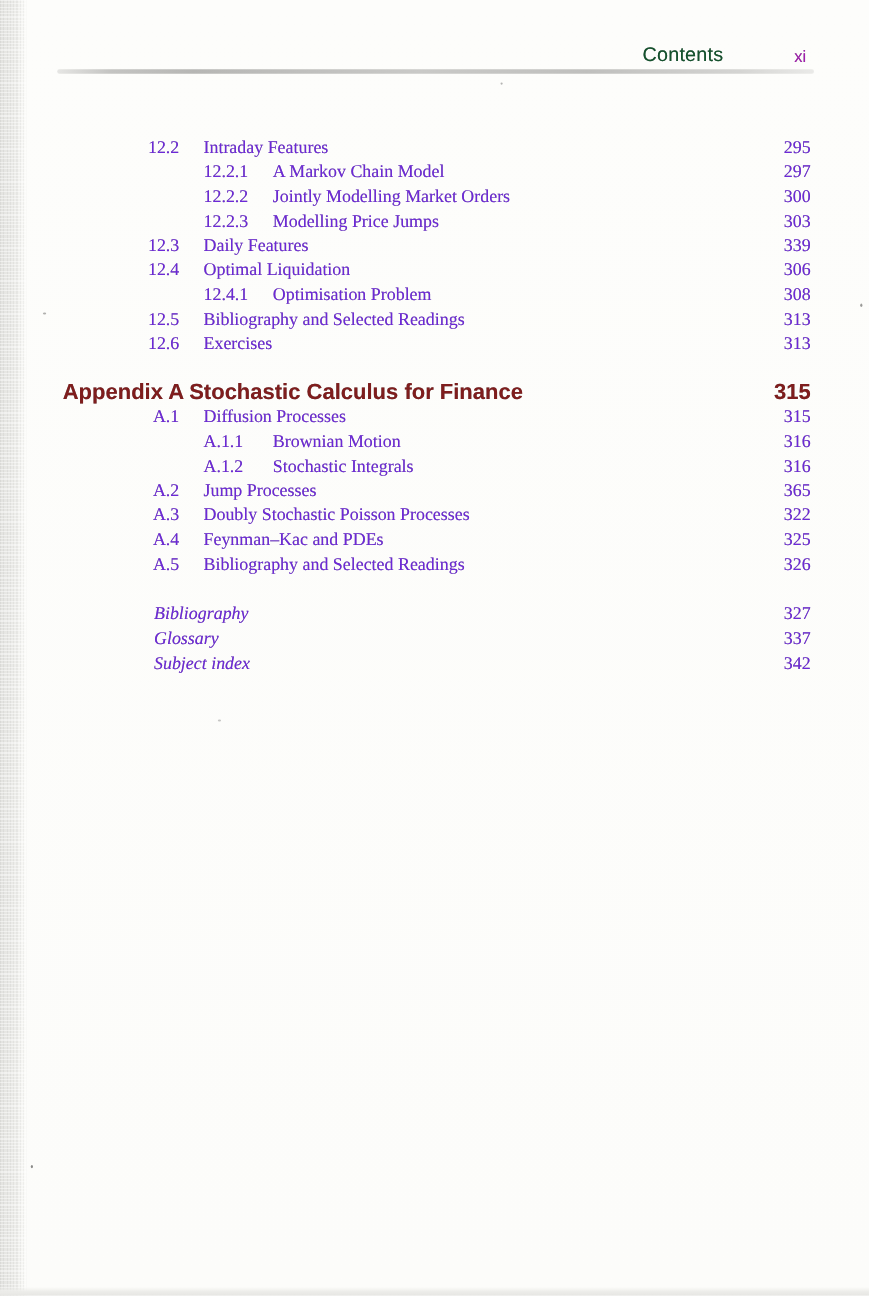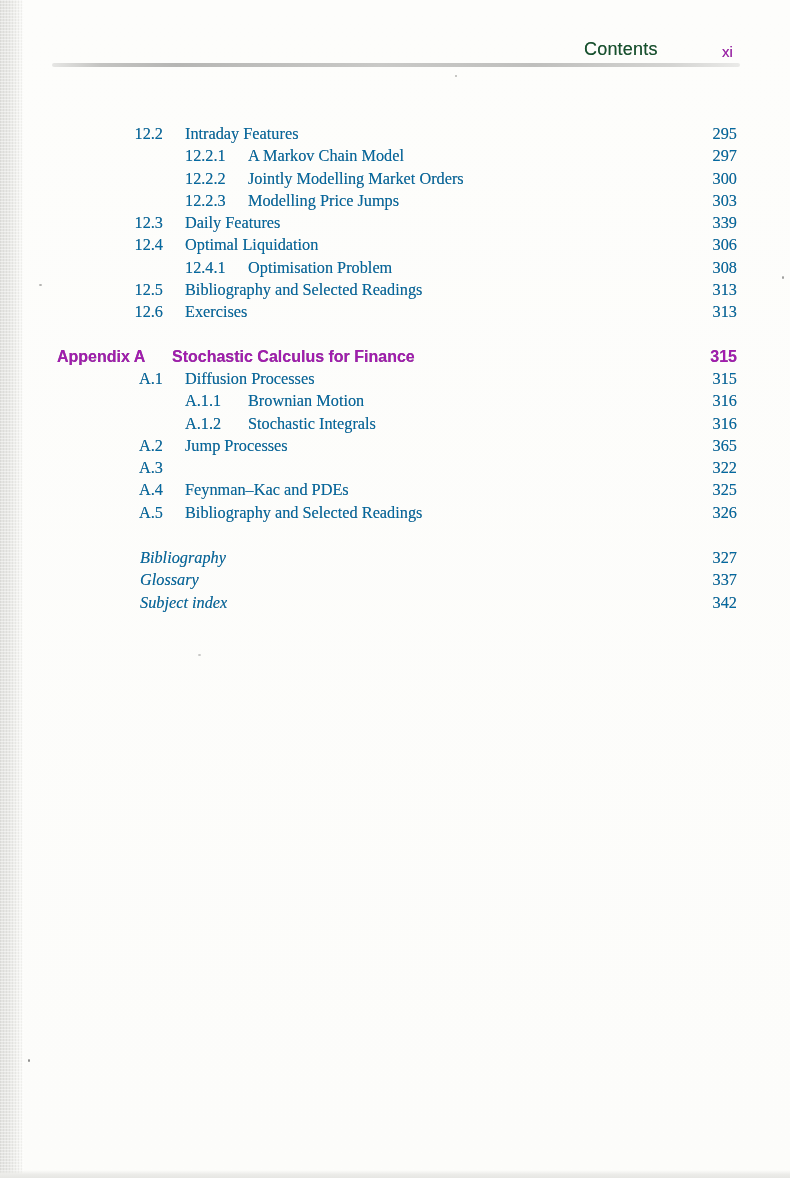--- a/index.html
+++ b/index.html
@@ -47,30 +47,30 @@
     background: linear-gradient(to right,
       #e6e6e4 0%, #c4c4c2 7%, #b6b6b4 18%, #c9c9c7 48%,
       #bfbfbd 70%, #d4d4d2 90%, #eaeae8 100%);
   }
 
   
   .toc { position: absolute; top: 123px; left: 0; width: 100%; }
   .row {
     position: relative; height: 22.3px;
     font-size: 16.3px; line-height: 22.3px;
-    color: #0369a1; text-shadow: 0 0 .5px rgba(53,55,58,.5);
+    color: #6d28d9; text-shadow: 0 0 .5px rgba(53,55,58,.5);
   }
   .row span { position: absolute; white-space: nowrap; }
   .t-section .num        { left: 100px; width: 63px; text-align: right; }
   .t-section .title      { left: 185px; }
   .t-subsection .num     { left: 185px; }
   .t-subsection .title   { left: 248px; }
   .t-appendix-heading {
     font-family: "Liberation Sans", sans-serif;
-    font-weight: 700; font-size: 16px; color: #a21caf;
+    font-weight: 700; font-size: 20px; color: #7f1d1d;
     text-shadow: 0 0 .5px rgba(46,48,51,.6);
   }
   .t-appendix-heading .num   { left: 57px; }
   .t-appendix-heading .title { left: 172px; }
   .t-backmatter .title   { left: 140px; font-style: italic; }
   .page-col { right: 53px; text-align: right; }
   .t-appendix-heading.gap { margin-top: 22px; }
   .t-backmatter.gap       { margin-top: 23px; padding-left: 12px; }
 
   
@@ -157,20 +157,21 @@
     <span class="title">Stochastic Integrals</span>
     <span class="page-col">316</span>
   </div>
     <div class="row t-section">
     <span class="num">A.2</span>
     <span class="title">Jump Processes</span>
     <span class="page-col">365</span>
   </div>
     <div class="row t-section">
     <span class="num">A.3</span>
+    <span class="title">Doubly Stochastic Poisson Processes</span>
     <span class="page-col">322</span>
   </div>
     <div class="row t-section">
     <span class="num">A.4</span>
     <span class="title">Feynman–Kac and PDEs</span>
     <span class="page-col">325</span>
   </div>
     <div class="row t-section">
     <span class="num">A.5</span>
     <span class="title">Bibliography and Selected Readings</span>

